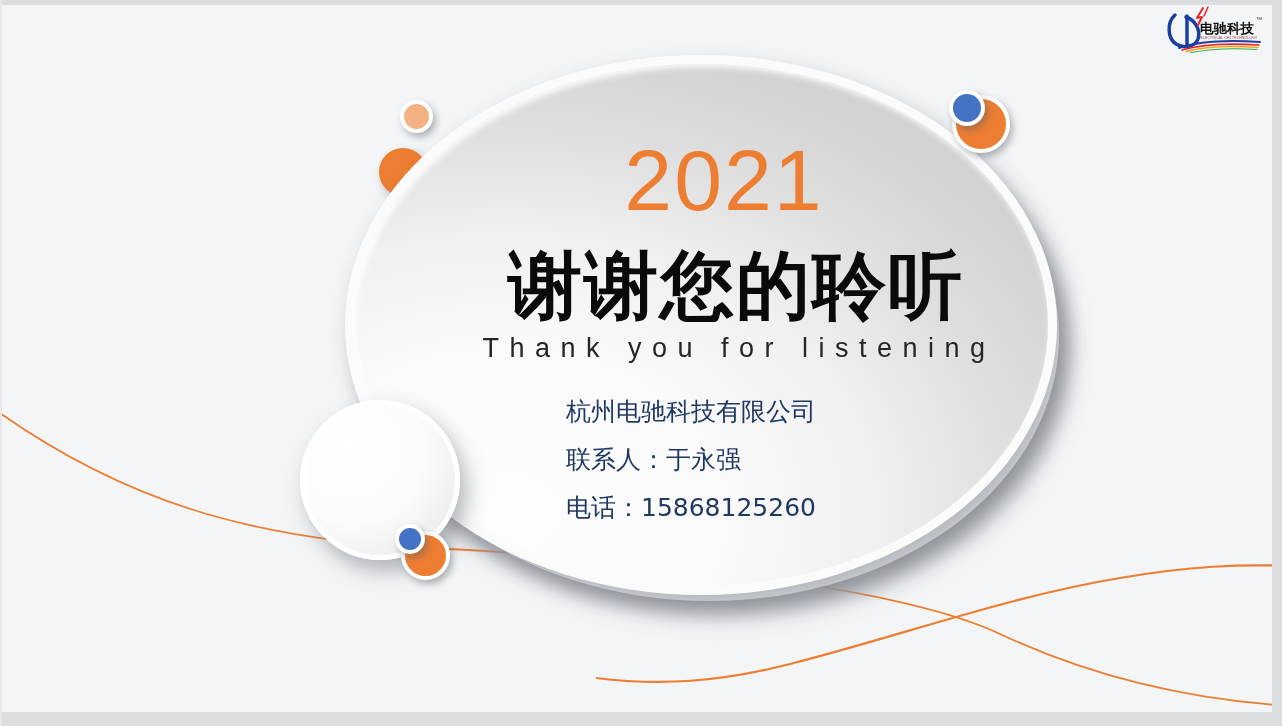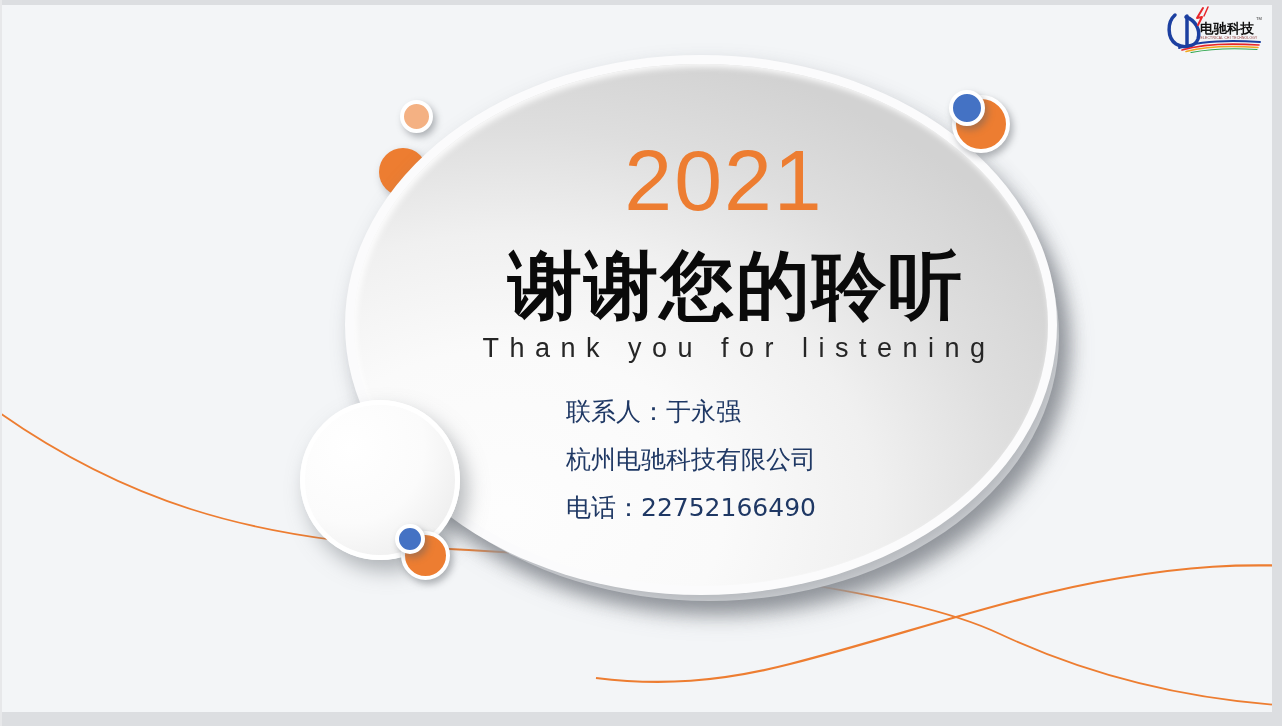--- a/index.html
+++ b/index.html
@@ -225,23 +225,23 @@
   <div class="disc disc-white-ring disc-bl-orange"></div>
   <div class="disc disc-white-ring disc-bl-blue"></div>
 
   <div class="text-stack">
     <div class="year">2021</div>
     <div class="headline-cn">谢谢您的聆听</div>
     <div class="headline-en">Thank you for listening</div>
   </div>
 
   <div class="contact">
+    <div class="contact-line">杭州电驰科技有限公司</div>
     <div class="contact-line">联系人：于永强</div>
-    <div class="contact-line">杭州电驰科技有限公司</div>
-    <div class="contact-line">电话：22752166490</div>
+    <div class="contact-line">电话：15868125260</div>
   </div>
 
   <svg class="logo" viewBox="0 0 212 96">
     <rect x="0" y="0" width="212" height="96" fill="#f3f5f7"></rect>
 
     <path d="M22 20 C6 34 6 66 24 78 C40 88 62 84 68 68 C74 50 62 30 44 24" fill="none" stroke="#1b3fa0" stroke-width="7" stroke-linecap="round"></path>
     <path d="M46 22 L46 80" fill="none" stroke="#1b3fa0" stroke-width="7" stroke-linecap="round"></path>
 
     <path d="M78 6 L66 26 L76 24 L68 40" fill="none" stroke="#e8262a" stroke-width="4" stroke-linecap="round" stroke-linejoin="round"></path>
     <path d="M88 4 L80 22" fill="none" stroke="#e8262a" stroke-width="3" stroke-linecap="round"></path>

